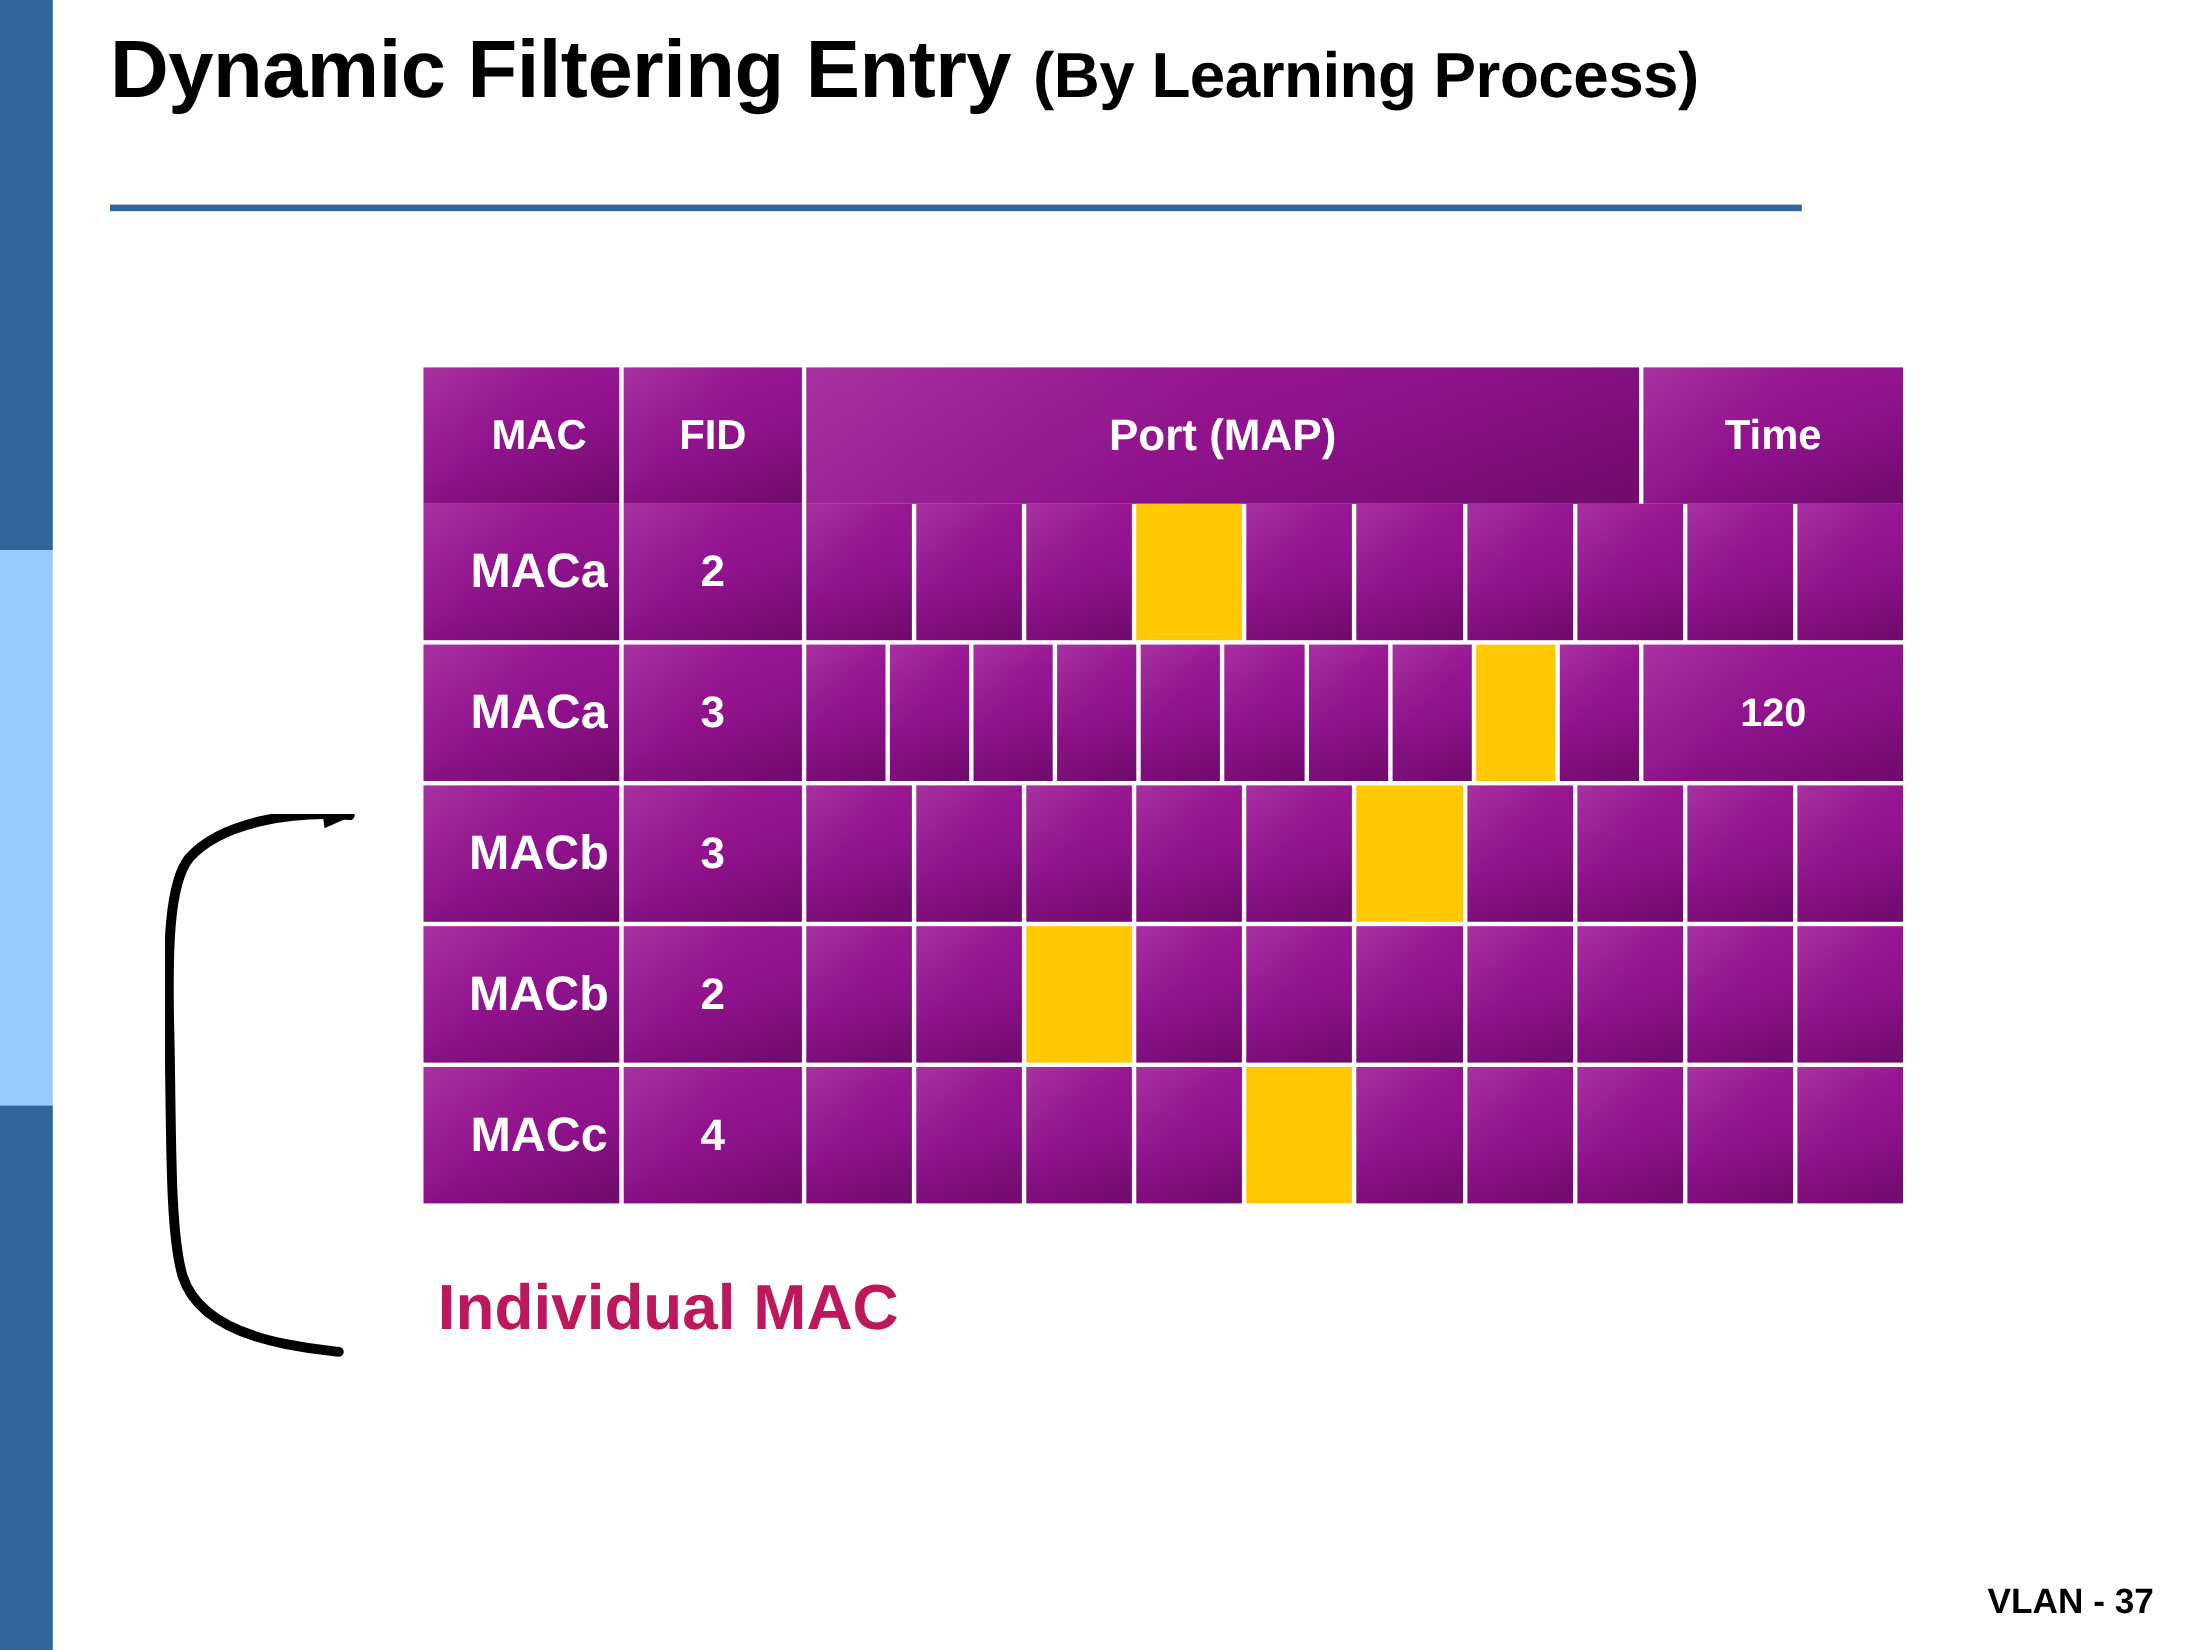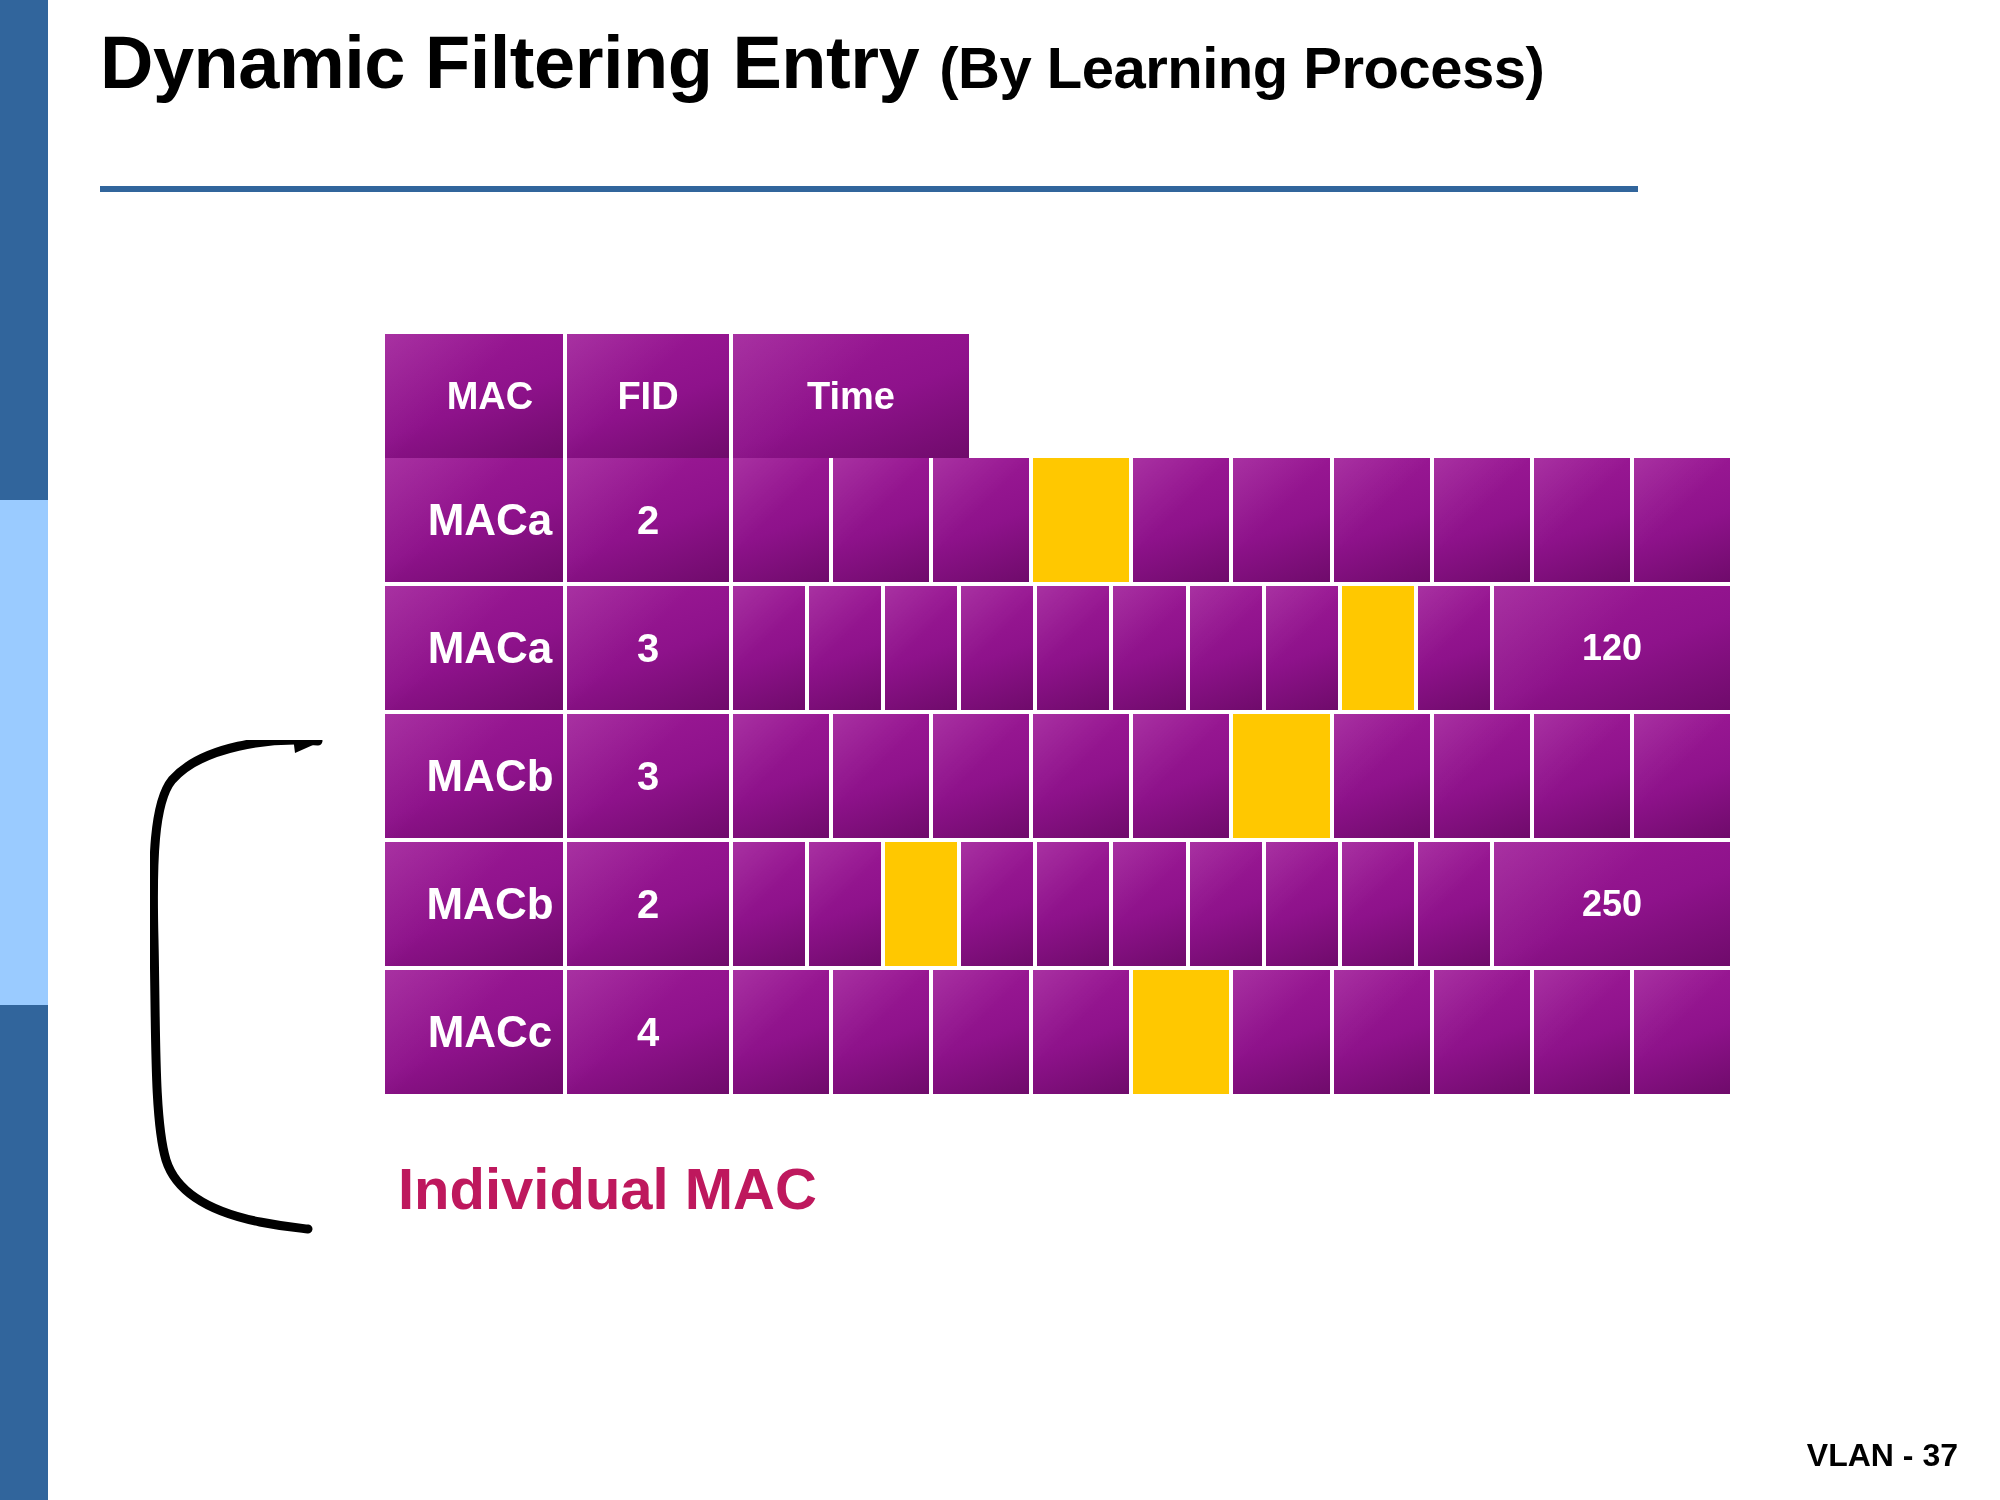--- a/index.html
+++ b/index.html
@@ -160,20 +160,21 @@
   <div class="seg" id="sidebar-seg-bottom" style="background: rgb(49, 101, 156);"></div>
 </div>
 
 <div id="slide-title"><span class="title-main">Dynamic Filtering Entry </span><span class="title-sub">(By Learning Process)</span></div>
 <div id="title-rule" style="background: rgb(49, 101, 156);"></div>
 
 <div id="filter-table">
   <div class="trow header-row">
     <div class="cell-mac pcell">MAC</div>
     <div class="cell-fid pcell">FID</div>
+    <div class="cell-ports pcell">Port (MAP)</div>
     <div class="cell-time pcell">Time</div>
   </div>
   <div id="table-body">
       <div class="trow data-row">
         <div class="cell-mac pcell">MACa</div>
         <div class="cell-fid pcell">2</div>
         <div class="cell-ports">
           <div class="port-sub pcell"></div>
           <div class="port-sub pcell"></div>
           <div class="port-sub pcell"></div>
@@ -227,21 +228,20 @@
           <div class="port-sub pcell"></div>
           <div class="port-sub on" style="background: rgb(255, 200, 0);"></div>
           <div class="port-sub pcell"></div>
           <div class="port-sub pcell"></div>
           <div class="port-sub pcell"></div>
           <div class="port-sub pcell"></div>
           <div class="port-sub pcell"></div>
           <div class="port-sub pcell"></div>
           <div class="port-sub pcell"></div>
         </div>
-        <div class="cell-time pcell">250</div>
       </div>
       <div class="trow data-row">
         <div class="cell-mac pcell">MACc</div>
         <div class="cell-fid pcell">4</div>
         <div class="cell-ports">
           <div class="port-sub pcell"></div>
           <div class="port-sub pcell"></div>
           <div class="port-sub pcell"></div>
           <div class="port-sub pcell"></div>
           <div class="port-sub on" style="background: rgb(255, 200, 0);"></div>

